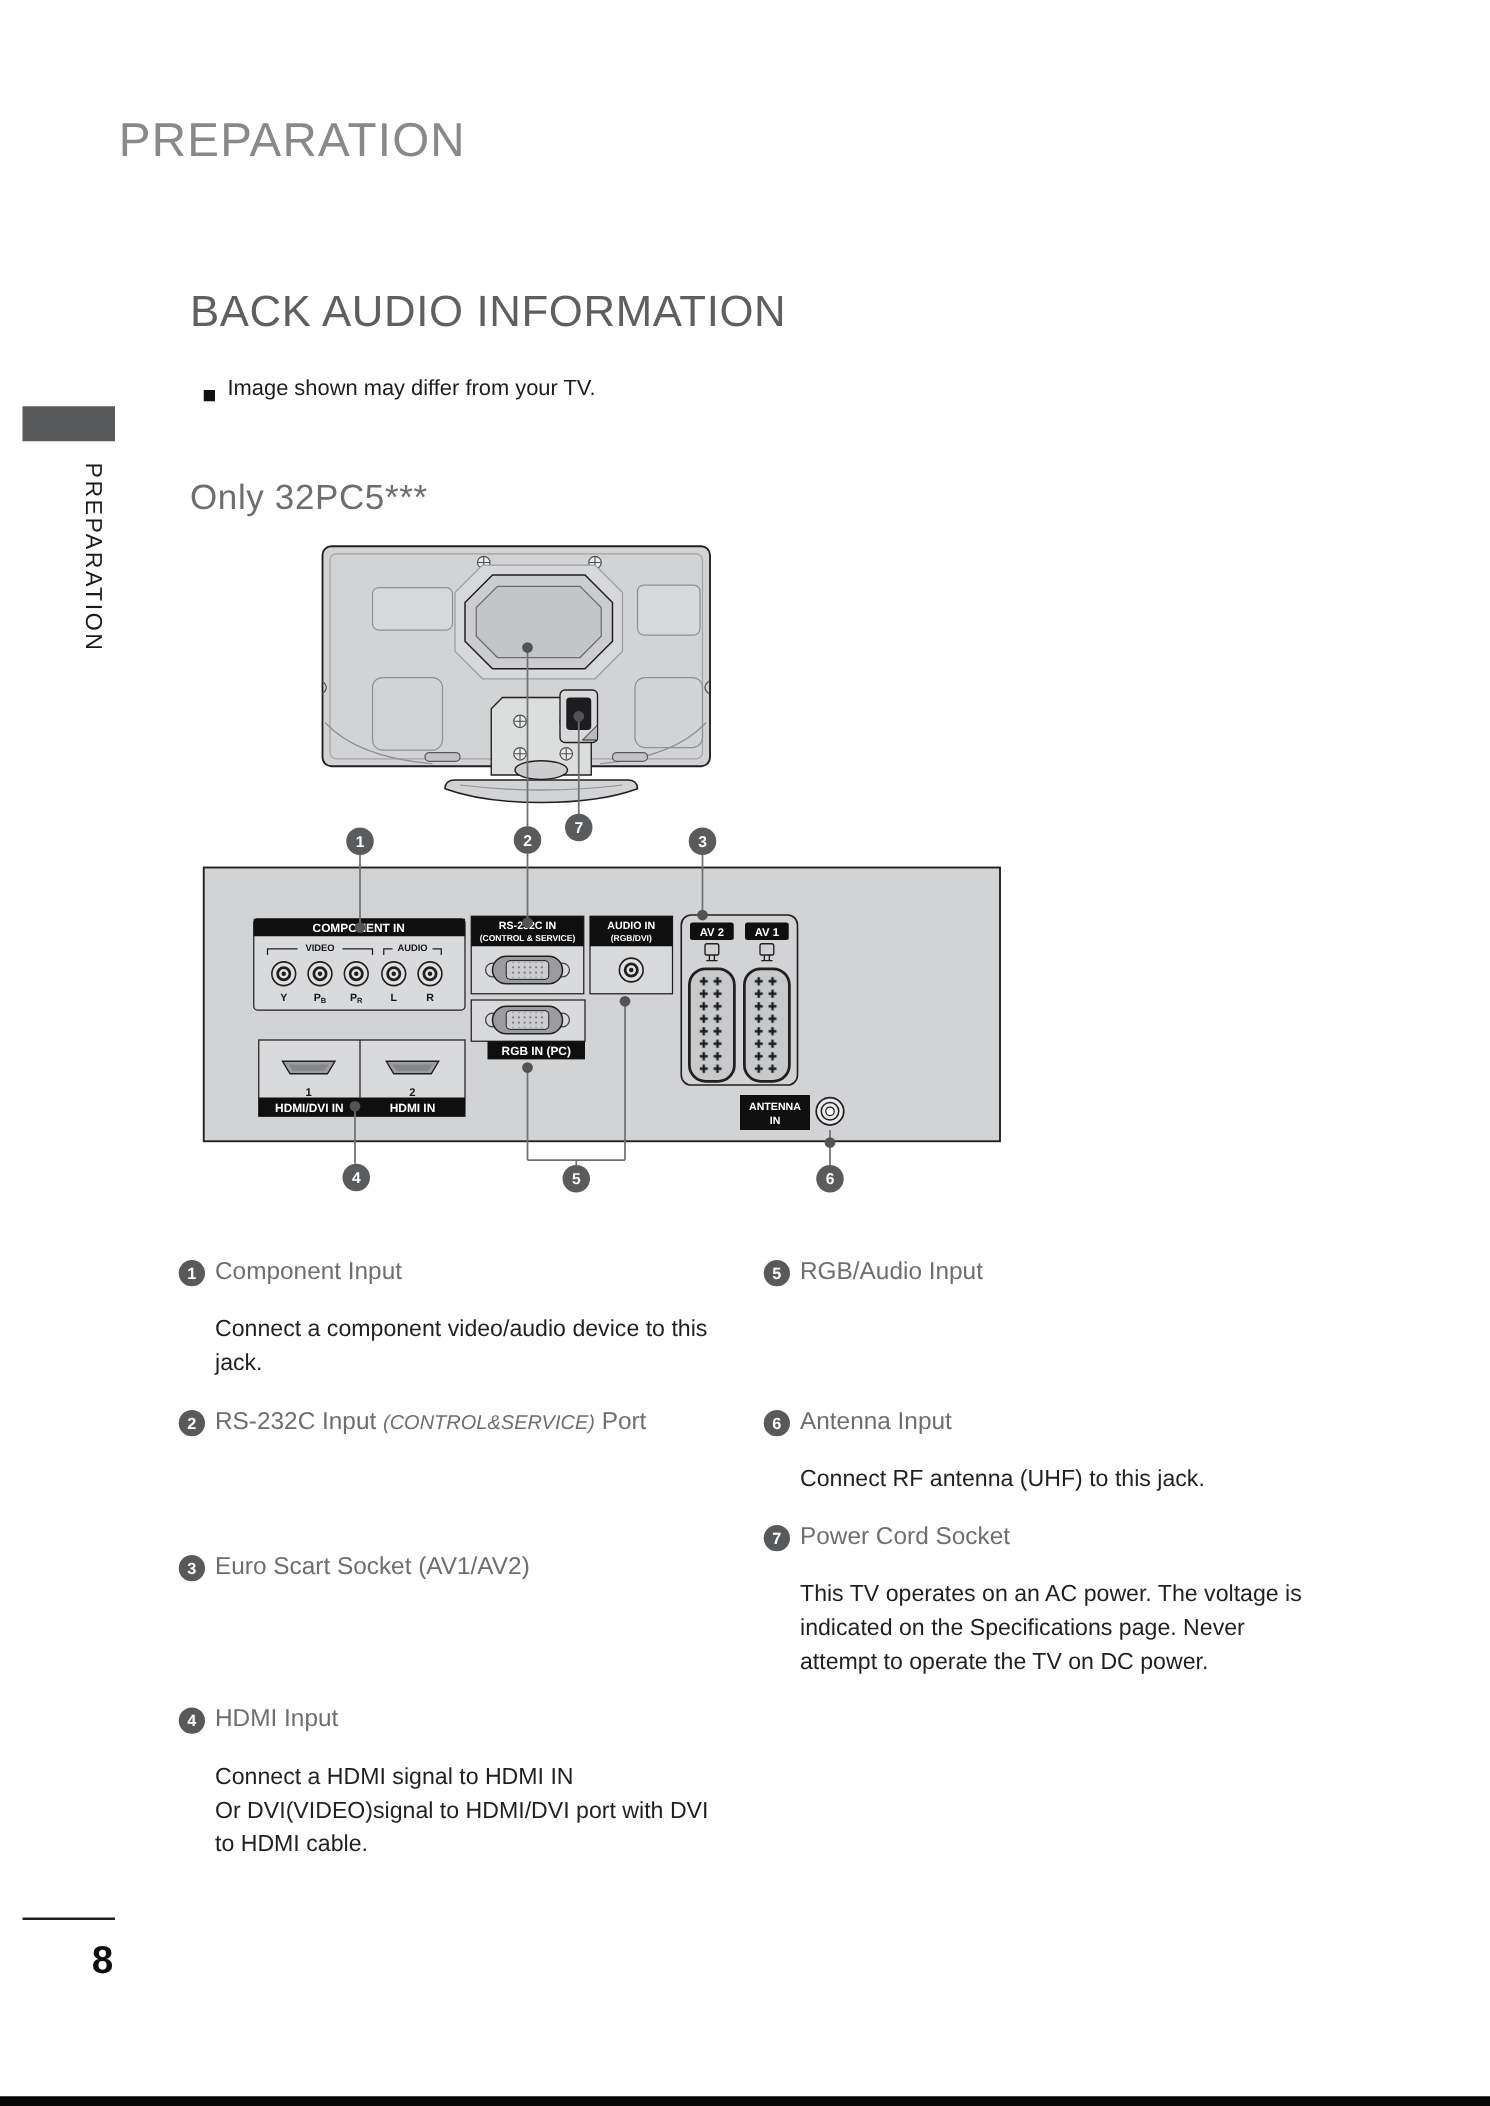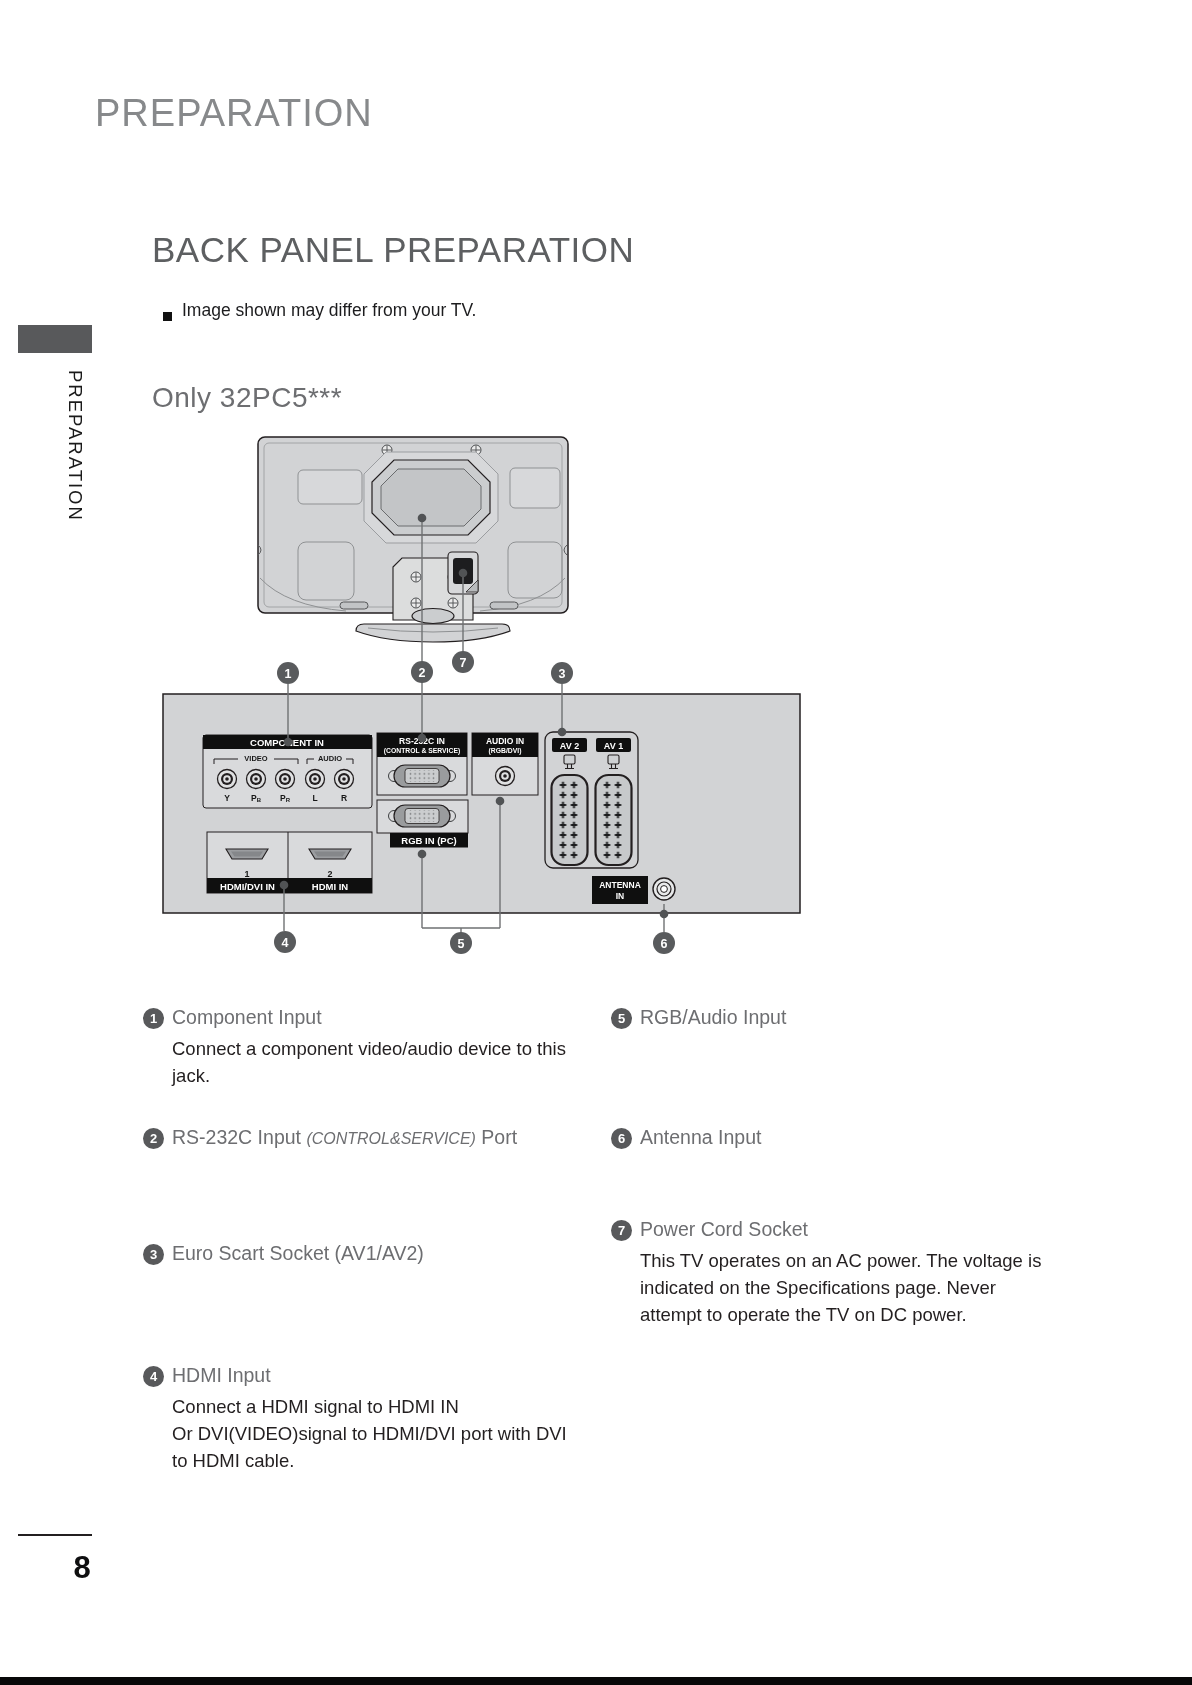--- a/index.html
+++ b/index.html
@@ -18,32 +18,32 @@
   svg text{font-family:"Liberation Sans",sans-serif;}
   .wl{fill:#ffffff;font-weight:bold;text-anchor:middle;}
   .bl{fill:#161616;font-weight:bold;text-anchor:middle;}
   .co-num{fill:#ffffff;font-weight:bold;text-anchor:middle;font-size:12.5px;}
   .item{position:absolute;width:470px;}
   .item .row{display:flex;align-items:flex-start;}
   .inum{width:21px;height:21px;border-radius:50%;background:#58595b;color:#fff;font-size:13px;
         font-weight:bold;display:flex;align-items:center;justify-content:center;margin:2px 8px 0 0;flex:0 0 auto;}
   .ihead{font-size:19.5px;color:#6d6e71;}
   .ihead .paren{font-size:16px;font-style:italic;}
-  .ibody{margin:6px 0 0 29px;font-size:18.5px;color:#231f20;line-height:27px;white-space:pre-line;width:430px;}
+  .ibody{margin:20px 0 0 29px;font-size:18.5px;color:#231f20;line-height:27px;white-space:pre-line;width:430px;}
   .foot-rule{left:18px;top:1534px;width:74px;height:2px;background:#231f20;}
   .pagenum{left:68px;top:1550px;width:28px;text-align:center;font-size:31px;font-weight:bold;color:#0f0f10;}
   .bottom-bar{left:0;top:1677px;width:1192px;height:8px;background:#070708;}
 </style>
 </head>
 <body>
 
 <div class="page">
 
   <div class="abs eyebrow">PREPARATION</div>
-  <div class="abs title">BACK PANEL PREPARATION</div>
+  <div class="abs title">BACK AUDIO INFORMATION</div>
 
   <div class="abs note">
     <span class="sq"></span>
     <span>Image shown may differ from your TV.</span>
   </div>
 
   <div class="abs side-tab"></div>
   <div class="abs side-vert">PREPARATION</div>
 
   <div class="abs model">Only 32PC5***</div>
@@ -290,20 +290,21 @@
         <span class="inum">5</span>
       <span class="ihead"><span>RGB/Audio Input</span><span class="paren"></span><span></span></span>
       </div>
   </div>
 
   <div class="item" style="left:611px;top:1126px;">
     <div class="row">
         <span class="inum">6</span>
       <span class="ihead"><span>Antenna Input</span><span class="paren"></span><span></span></span>
       </div>
+    <div class="ibody">Connect RF antenna (UHF) to this jack.</div>
   </div>
 
   <div class="item" style="left:611px;top:1218px;">
     <div class="row">
         <span class="inum">7</span>
       <span class="ihead"><span>Power Cord Socket</span><span class="paren"></span><span></span></span>
       </div>
     <div class="ibody">This TV operates on an AC power. The voltage is
 indicated on the Specifications page. Never
 attempt to operate the TV on DC power.</div>

